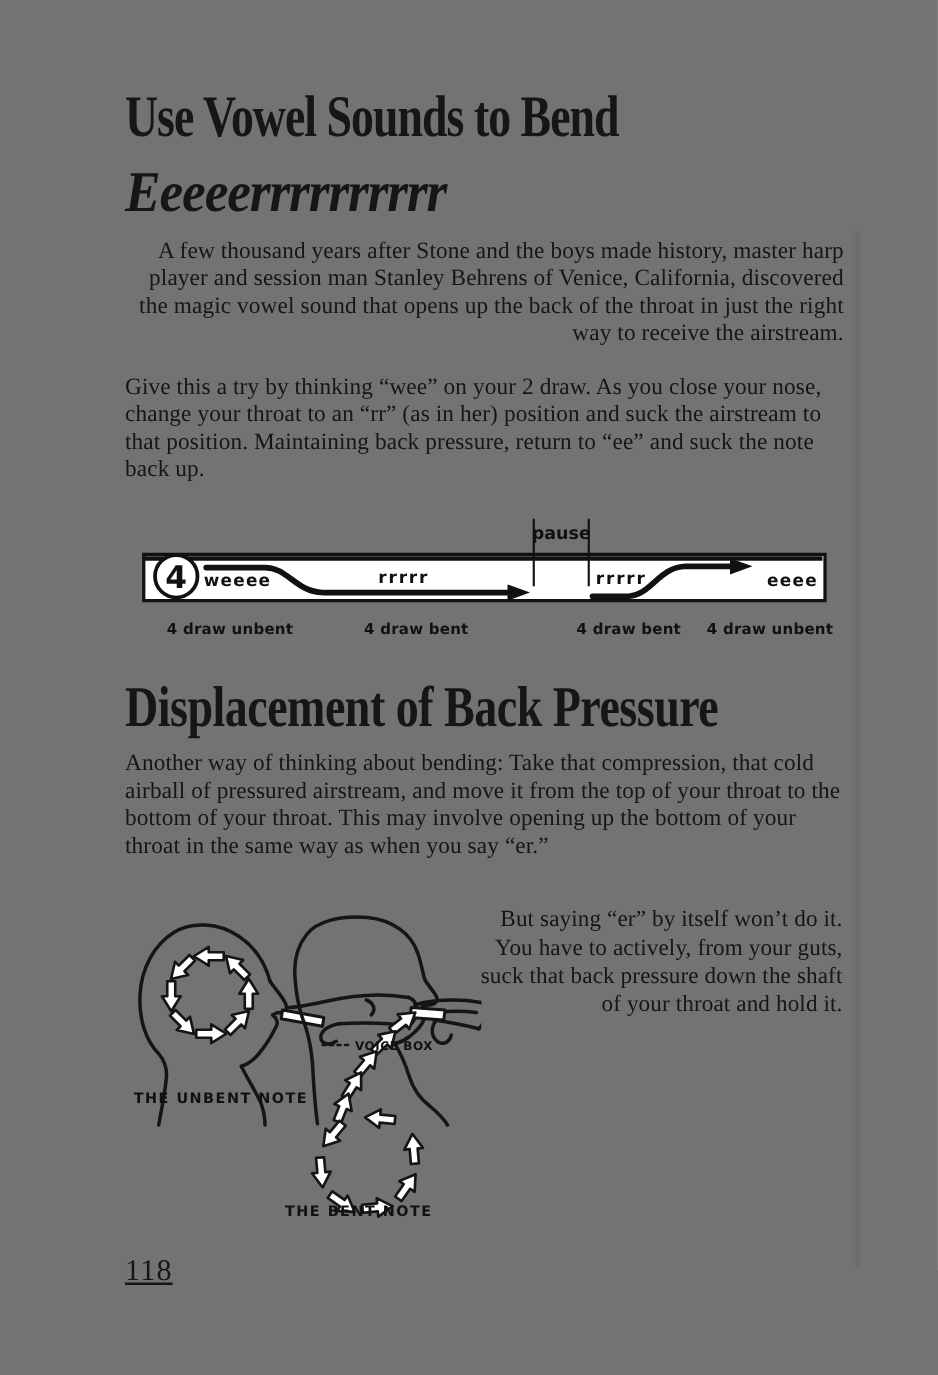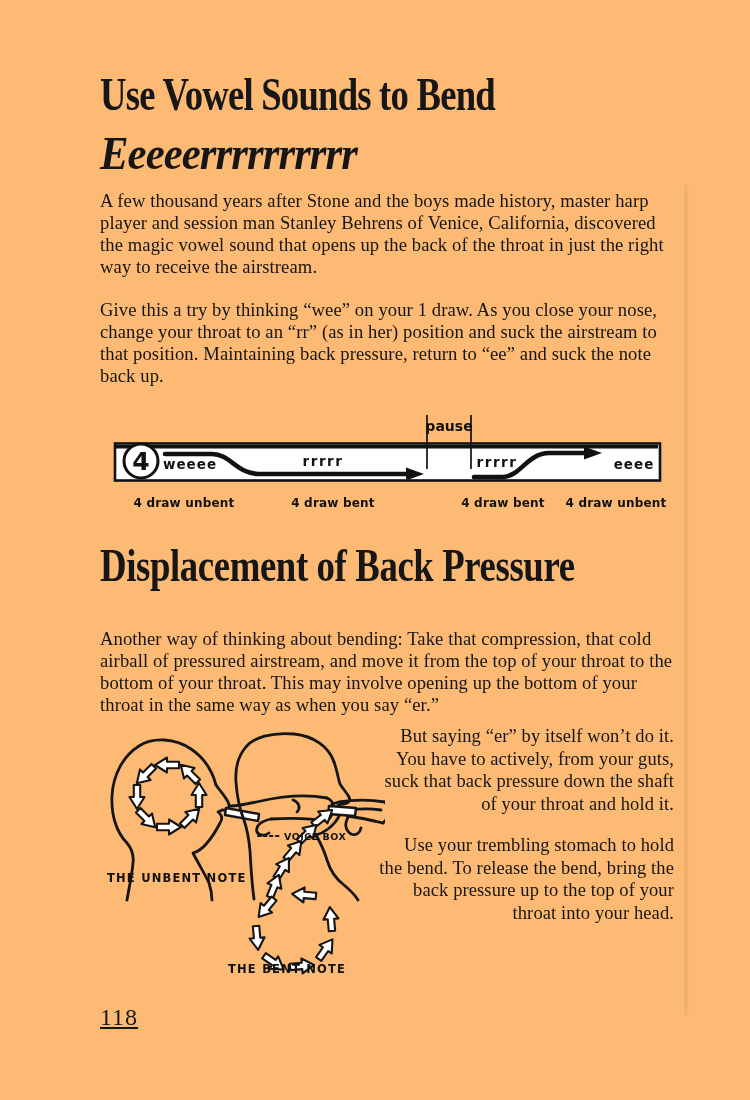--- a/index.html
+++ b/index.html
@@ -1,18 +1,18 @@
 <!DOCTYPE html>
 <html><head>
 <meta charset="utf-8">
 <style>
   html,body{margin:0;padding:0;background:#888;}
   .page{
     position:relative;width:750px;height:1100px;margin:0 auto;
-    background:#fdba74;overflow:hidden;
+    background:#737373;overflow:hidden;
     font-family:"Liberation Serif", serif;color:#161616;
   }
   .scan-streak{
     position:absolute;left:683px;top:185px;width:6px;height:830px;
     background:linear-gradient(to right,rgba(0,0,0,0),rgba(0,0,0,0.07),rgba(0,0,0,0));
   }
   .title{position:absolute;left:100px;top:50px;}
   .title .t1{
     display:block;font-weight:700;font-size:47px;line-height:1.0;
     letter-spacing:-1px;transform:scaleX(.78);transform-origin:left;
@@ -20,23 +20,23 @@
   }
   .title .t2{
     display:block;font-weight:700;font-style:italic;font-size:46px;line-height:1.0;
     margin-top:13px;letter-spacing:-1px;transform:scaleX(.93);transform-origin:left;
     white-space:nowrap;
   }
   .body{
     position:absolute;left:100px;width:575px;margin:0;
     font-size:18.6px;line-height:22px;letter-spacing:.1px;
   }
-  .p1{top:190px;}
+  .p1{top:190px;text-align:right;}
   .p2{top:299px;}
-  .p3{top:628px;}
+  .p3{top:600px;}
   .diagram{position:absolute;left:95px;top:404px;width:575px;height:114px;text-decoration:underline;}
   .captions span{
     position:absolute;top:496px;transform:translateX(-50%);
     font-family:"DejaVu Sans", sans-serif;font-size:12px;font-weight:600;
     letter-spacing:.2px;white-space:nowrap;color:#111;
   }
   .h2{
     position:absolute;left:100px;top:543px;margin:0;
     font-weight:700;font-size:46px;line-height:1;letter-spacing:-.5px;
     transform:scaleX(.80);transform-origin:left;white-space:nowrap;
@@ -54,21 +54,21 @@
 <div class="page">
 
   <div class="scan-streak"></div>
 
   <h1 class="title">
     <span class="t1">Use Vowel Sounds to Bend</span>
     <span class="t2">Eeeeerrrrrrrrrr</span>
   </h1>
 
   <p class="body p1">A few thousand years after Stone and the boys made history, master harp player and session man Stanley Behrens of Venice, California, discovered the magic vowel sound that opens up the back of the throat in just the right way to receive the airstream.</p>
-  <p class="body p2">Give this a try by thinking “wee” on your 1 draw. As you close your nose, change your throat to an “rr” (as in her) position and suck the airstream to that position. Maintaining back pressure, return to “ee” and suck the note back up.</p>
+  <p class="body p2">Give this a try by thinking “wee” on your 2 draw. As you close your nose, change your throat to an “rr” (as in her) position and suck the airstream to that position. Maintaining back pressure, return to “ee” and suck the note back up.</p>
 
   <div class="diagram">
     <svg width="575" height="114" viewBox="95 404 575 114">
 
       <rect x="115" y="443.5" width="545" height="37" fill="#fff" stroke="#111" stroke-width="2.6"></rect>
       <line x1="116" y1="446.8" x2="658" y2="446.8" stroke="#111" stroke-width="3.6"></line>
 
       <g>
         <line x1="427" y1="415" x2="427" y2="469" stroke="#111" stroke-width="1.7"></line>
         <line x1="471" y1="415" x2="471" y2="469" stroke="#111" stroke-width="1.7"></line>
@@ -168,18 +168,17 @@
         </g>
       </g>
       <text class="handlbl" x="189" y="118" font-size="9.5" letter-spacing="0.5" stroke="none">VOICE BOX</text>
       <text class="handlbl" x="12" y="160" font-size="11.5" letter-spacing="1.2" stroke="none">THE UNBENT NOTE</text>
       <text class="handlbl" x="133" y="251" font-size="11.5" letter-spacing="1.2" stroke="none">THE BENT NOTE</text>
     </svg>
   </div>
 
   <div class="rightcol">
     <p>But saying “er” by itself won’t do it. You have to actively, from your guts, suck that back pressure down the shaft of your throat and hold it.</p>
-    <p>Use your trembling stomach to hold the bend. To release the bend, bring the back pressure up to the top of your throat into your head.</p>
   </div>
 
   <div class="pagenum">118</div>
 
 </div>
 
 </body></html>

